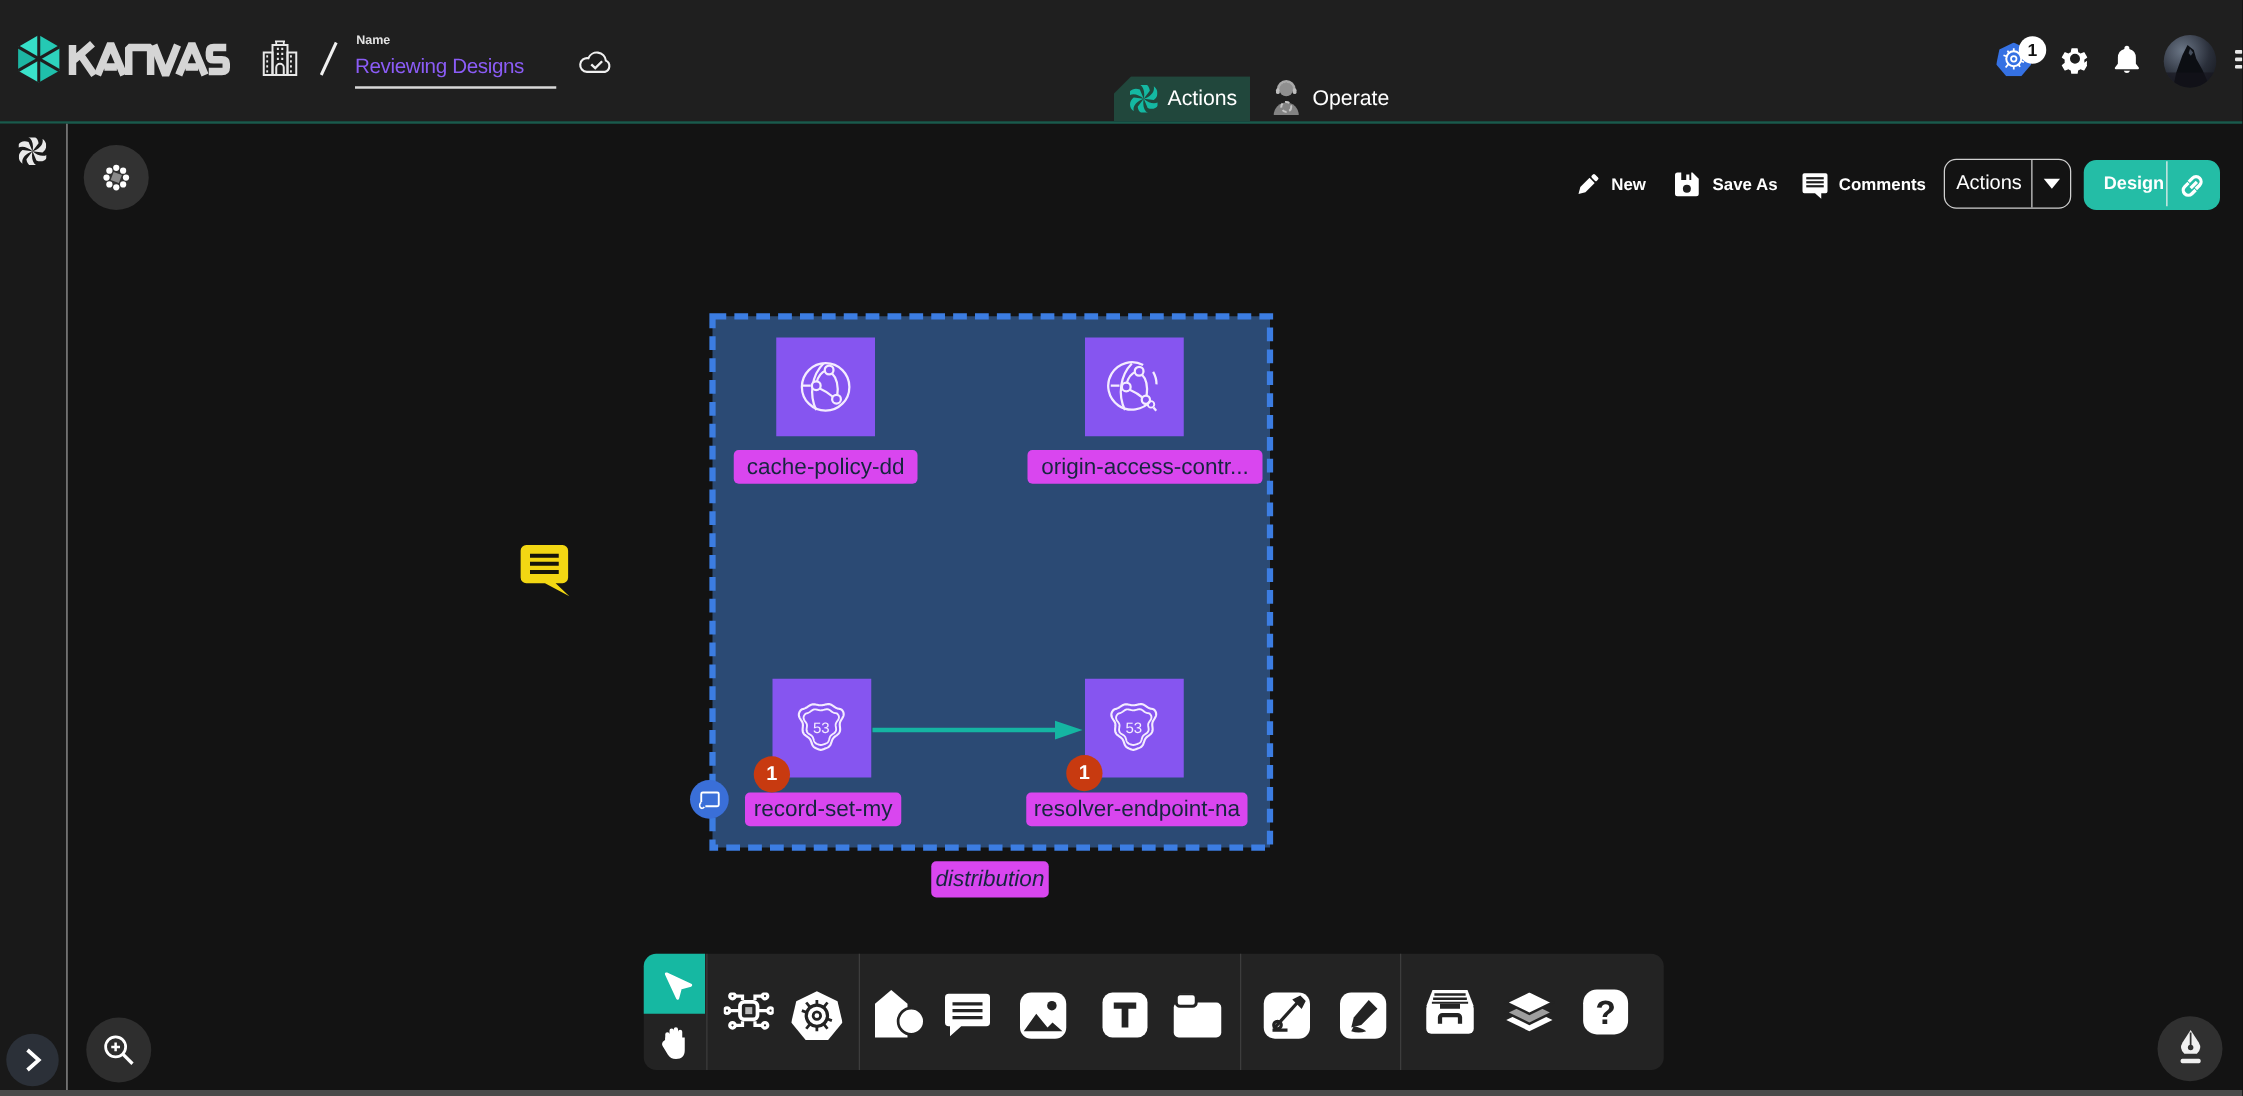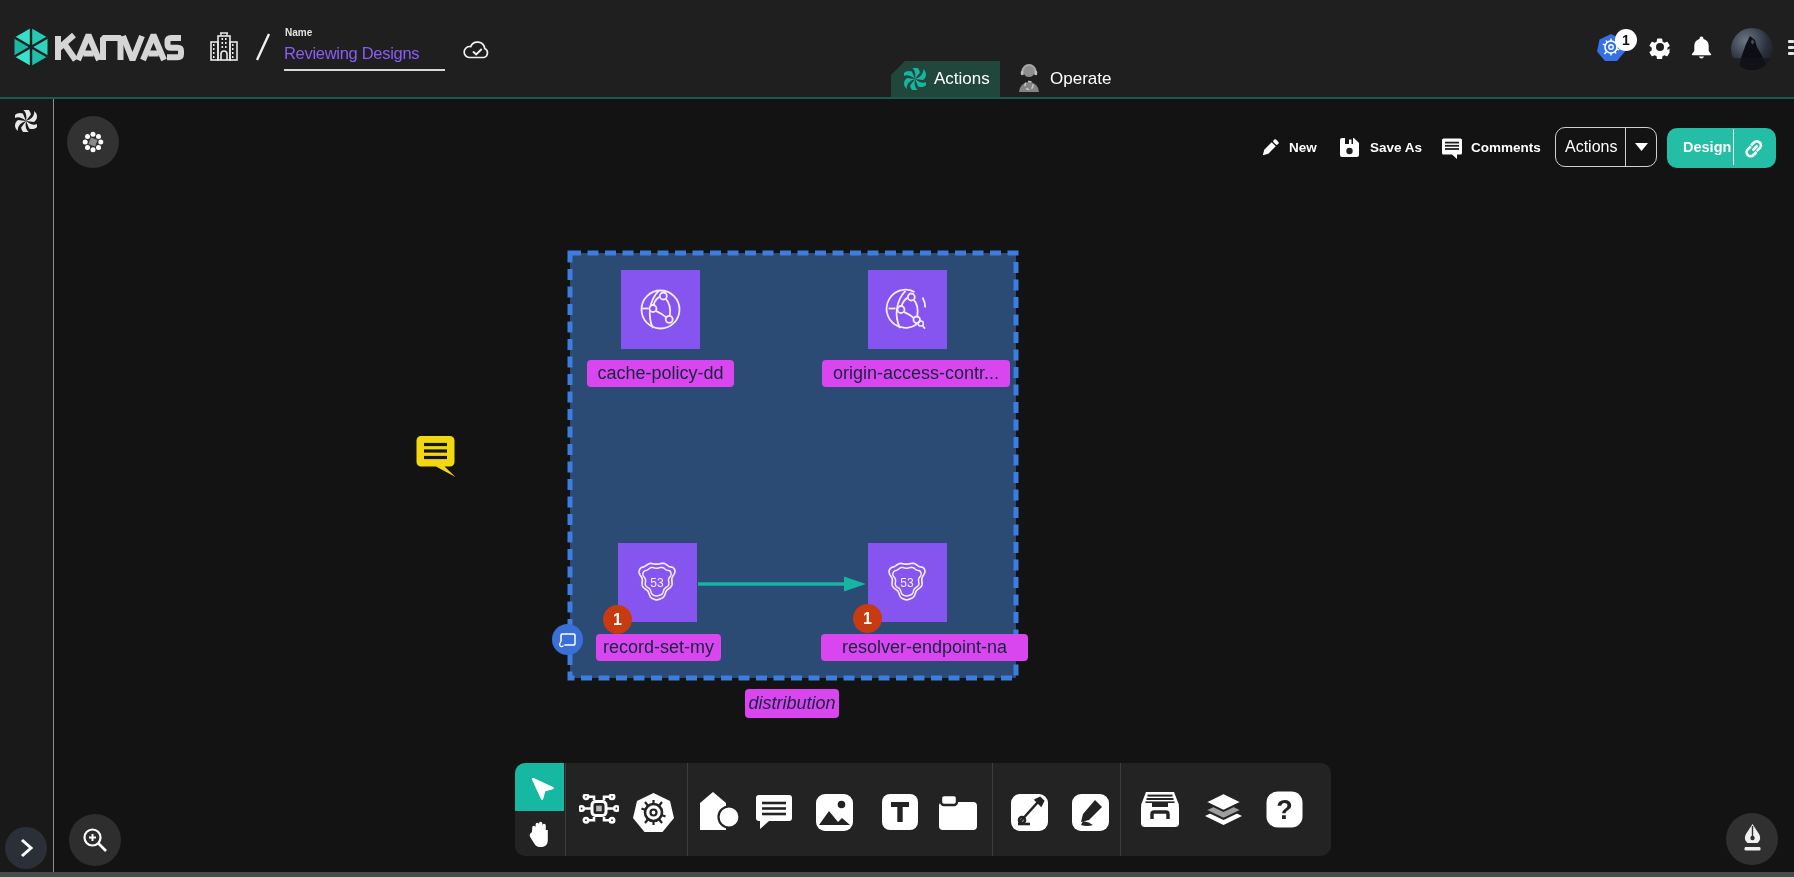--- a/index.html
+++ b/index.html
@@ -302,21 +302,21 @@
 </svg>
 <svg class="abs" style="left:884px; top:561px;" width="46" height="46" viewBox="0 0 46 46" fill="none" stroke="#f4ecff">
   <path stroke-width="1.7" d="M23.00,3.17 L23.50,3.15 L24.01,3.09 L24.55,3.00 L25.12,2.89 L25.71,2.75 L26.33,2.61 L26.95,2.48 L27.58,2.38 L28.21,2.32 L28.82,2.30 L29.40,2.34 L29.96,2.45 L30.48,2.61 L30.98,2.82 L31.45,3.07 L31.89,3.36 L32.33,3.66 L32.79,3.98 L33.27,4.30 L33.75,4.62 L34.24,4.92 L34.73,5.19 L35.20,5.43 L35.66,5.62 L36.09,5.77 L36.50,5.89 L36.88,5.98 L37.24,6.04 L37.58,6.09 L37.90,6.14 L38.21,6.20 L38.53,6.31 L38.86,6.47 L39.19,6.70 L39.53,7.00 L39.85,7.36 L40.15,7.77 L40.41,8.23 L40.63,8.72 L40.80,9.24 L40.90,9.77 L40.94,10.31 L40.91,10.85 L40.81,11.38 L40.65,11.90 L40.45,12.41 L40.21,12.90 L39.95,13.37 L39.68,13.84 L39.39,14.31 L39.10,14.77 L38.81,15.23 L38.55,15.69 L38.31,16.15 L38.12,16.63 L37.97,17.12 L37.87,17.63 L37.82,18.15 L37.81,18.70 L37.83,19.26 L37.89,19.84 L37.96,20.43 L38.03,21.02 L38.08,21.62 L38.11,22.21 L38.11,22.81 L38.05,23.39 L37.93,23.96 L37.74,24.50 L37.48,25.03 L37.15,25.52 L36.76,25.99 L36.32,26.43 L35.84,26.84 L35.34,27.23 L34.84,27.61 L34.34,27.97 L33.87,28.33 L33.43,28.70 L33.03,29.08 L32.68,29.48 L32.36,29.92 L32.07,30.40 L31.82,30.94 L31.59,31.51 L31.37,32.12 L31.17,32.74 L30.95,33.36 L30.72,33.97 L30.46,34.55 L30.17,35.08 L29.84,35.56 L29.48,35.98 L29.10,36.34 L28.69,36.65 L28.28,36.90 L27.86,37.11 L27.43,37.31 L26.99,37.50 L26.54,37.69 L26.09,37.86 L25.66,38.03 L25.24,38.19 L24.86,38.33 L24.50,38.46 L24.17,38.58 L23.89,38.67 L23.64,38.75 L23.43,38.80 L23.26,38.83 L23.13,38.85 L23.00,38.87 L22.87,38.89 L22.72,38.89 L22.53,38.89 L22.29,38.86 L22.02,38.81 L21.71,38.73 L21.36,38.63 L20.98,38.51 L20.58,38.37 L20.15,38.21 L19.72,38.04 L19.28,37.86 L18.85,37.66 L18.43,37.45 L18.03,37.22 L17.64,36.98 L17.27,36.69 L16.90,36.34 L16.56,35.94 L16.24,35.48 L15.95,34.96 L15.69,34.40 L15.46,33.80 L15.23,33.18 L15.02,32.56 L14.80,31.96 L14.56,31.38 L14.29,30.85 L13.99,30.35 L13.65,29.91 L13.28,29.51 L12.87,29.14 L12.43,28.79 L11.95,28.44 L11.45,28.09 L10.94,27.73 L10.43,27.35 L9.94,26.95 L9.49,26.52 L9.09,26.06 L8.75,25.56 L8.49,25.04 L8.29,24.49 L8.16,23.92 L8.09,23.33 L8.08,22.74 L8.11,22.13 L8.16,21.54 L8.22,20.94 L8.28,20.35 L8.33,19.77 L8.35,19.21 L8.33,18.66 L8.27,18.13 L8.16,17.62 L8.00,17.13 L7.79,16.65 L7.54,16.19 L7.26,15.72 L6.96,15.27 L6.65,14.81 L6.35,14.34 L6.06,13.87 L5.80,13.39 L5.58,12.91 L5.38,12.42 L5.22,11.91 L5.12,11.39 L5.08,10.85 L5.11,10.31 L5.20,9.77 L5.35,9.25 L5.56,8.74 L5.81,8.26 L6.09,7.82 L6.40,7.43 L6.71,7.09 L7.03,6.81 L7.34,6.60 L7.63,6.45 L7.91,6.34 L8.19,6.26 L8.47,6.19 L8.78,6.10 L9.12,5.99 L9.49,5.86 L9.89,5.69 L10.32,5.48 L10.77,5.24 L11.24,4.97 L11.72,4.68 L12.21,4.36 L12.70,4.05 L13.17,3.74 L13.63,3.45 L14.07,3.19 L14.52,2.95 L15.00,2.75 L15.51,2.60 L16.06,2.50 L16.63,2.46 L17.23,2.47 L17.85,2.53 L18.48,2.62 L19.11,2.74 L19.73,2.86 L20.34,2.98 L20.92,3.08 L21.47,3.15 L22.00,3.19 L22.51,3.18 Z"></path>
   <path stroke-width="1.5" d="M23.00,7.24 L23.38,7.22 L23.78,7.17 L24.20,7.09 L24.65,6.97 L25.12,6.84 L25.60,6.71 L26.10,6.58 L26.60,6.48 L27.10,6.40 L27.58,6.37 L28.04,6.40 L28.48,6.47 L28.89,6.60 L29.28,6.77 L29.64,6.98 L29.98,7.22 L30.32,7.47 L30.68,7.75 L31.04,8.02 L31.42,8.30 L31.80,8.55 L32.18,8.79 L32.55,8.99 L32.90,9.15 L33.24,9.28 L33.55,9.37 L33.85,9.44 L34.12,9.48 L34.38,9.51 L34.63,9.53 L34.87,9.57 L35.13,9.63 L35.40,9.74 L35.67,9.91 L35.96,10.14 L36.23,10.41 L36.48,10.74 L36.71,11.09 L36.90,11.48 L37.04,11.89 L37.13,12.31 L37.16,12.74 L37.13,13.16 L37.05,13.58 L36.92,13.99 L36.74,14.38 L36.53,14.76 L36.31,15.14 L36.08,15.50 L35.83,15.86 L35.57,16.22 L35.33,16.58 L35.10,16.93 L34.91,17.29 L34.74,17.66 L34.63,18.04 L34.55,18.44 L34.52,18.85 L34.52,19.28 L34.56,19.73 L34.63,20.19 L34.70,20.66 L34.78,21.13 L34.85,21.61 L34.90,22.08 L34.91,22.55 L34.88,23.01 L34.79,23.46 L34.65,23.89 L34.44,24.30 L34.17,24.69 L33.85,25.05 L33.49,25.38 L33.09,25.70 L32.67,25.99 L32.25,26.27 L31.84,26.55 L31.45,26.82 L31.10,27.09 L30.78,27.38 L30.50,27.69 L30.25,28.03 L30.03,28.42 L29.85,28.84 L29.68,29.30 L29.54,29.79 L29.39,30.30 L29.24,30.81 L29.08,31.31 L28.89,31.78 L28.68,32.21 L28.43,32.59 L28.15,32.92 L27.85,33.21 L27.53,33.44 L27.20,33.63 L26.86,33.79 L26.51,33.93 L26.15,34.07 L25.79,34.20 L25.42,34.32 L25.07,34.44 L24.73,34.55 L24.42,34.65 L24.13,34.74 L23.87,34.82 L23.64,34.88 L23.45,34.93 L23.30,34.96 L23.18,34.98 L23.08,34.99 L23.00,35.00 L22.91,35.02 L22.81,35.03 L22.67,35.04 L22.49,35.03 L22.27,35.00 L22.03,34.95 L21.75,34.88 L21.44,34.80 L21.11,34.71 L20.77,34.60 L20.41,34.48 L20.05,34.35 L19.70,34.21 L19.36,34.05 L19.04,33.89 L18.73,33.70 L18.44,33.48 L18.15,33.21 L17.88,32.88 L17.64,32.51 L17.43,32.10 L17.24,31.64 L17.07,31.15 L16.92,30.65 L16.77,30.14 L16.61,29.65 L16.44,29.19 L16.25,28.76 L16.02,28.37 L15.76,28.02 L15.46,27.72 L15.14,27.44 L14.78,27.17 L14.39,26.91 L13.97,26.65 L13.55,26.38 L13.13,26.10 L12.72,25.79 L12.35,25.46 L12.02,25.11 L11.74,24.73 L11.53,24.32 L11.38,23.88 L11.28,23.43 L11.25,22.97 L11.25,22.49 L11.30,22.01 L11.36,21.53 L11.43,21.06 L11.51,20.59 L11.56,20.13 L11.60,19.68 L11.60,19.25 L11.56,18.83 L11.47,18.43 L11.35,18.05 L11.18,17.68 L10.97,17.32 L10.73,16.96 L10.47,16.61 L10.21,16.25 L9.95,15.89 L9.70,15.52 L9.48,15.15 L9.28,14.78 L9.11,14.39 L8.97,13.99 L8.88,13.58 L8.85,13.16 L8.88,12.74 L8.96,12.31 L9.10,11.90 L9.28,11.50 L9.49,11.12 L9.73,10.78 L9.99,10.47 L10.26,10.22 L10.52,10.01 L10.78,9.85 L11.01,9.75 L11.23,9.69 L11.44,9.64 L11.66,9.59 L11.90,9.53 L12.16,9.45 L12.44,9.34 L12.75,9.20 L13.08,9.03 L13.43,8.83 L13.79,8.59 L14.17,8.34 L14.55,8.07 L14.92,7.80 L15.29,7.54 L15.64,7.29 L15.98,7.07 L16.33,6.87 L16.71,6.71 L17.11,6.59 L17.53,6.52 L17.99,6.50 L18.46,6.52 L18.95,6.59 L19.45,6.69 L19.95,6.80 L20.45,6.93 L20.92,7.05 L21.38,7.15 L21.81,7.22 L22.23,7.25 L22.62,7.25 Z"></path>
   <text x="23" y="25.5" font-size="12" fill="#f4ecff" stroke="none" text-anchor="middle" font-family="Liberation Sans">53</text>
 </svg>
 
 <div class="nlabel" style="left:587px; top:360px; width:147px;">cache-policy-dd</div>
 <div class="nlabel" style="left:822px; top:360px; width:188px;">origin-access-contr...</div>
 <div class="nlabel" style="left:596px; top:634px; width:125px;">record-set-my</div>
-<div class="nlabel" style="left:821px; top:634px; width:207px;">resolver-endpoint-na</div>
+<div class="nlabel" style="left:821px; top:634px; width:177px;">resolver-endpoint-na</div>
 <div class="nlabel" style="left:745px; top:689px; width:94px; height:29px; line-height:29px;font-style:italic;">distribution</div>
 
 <div class="badge" style="left:603px; top:605px;">1</div>
 <div class="badge" style="left:853px; top:604px;">1</div>
 
 <div class="circbtn" style="left:552px; top:624px; width:31px; height:31px; background:#3a6fd8;"></div>
 <svg class="abs" style="left:559px; top:632px;" width="18" height="16" viewBox="0 0 18 16" fill="none" stroke="#fff" stroke-width="1.5">
   <rect x="2" y="2" width="14" height="11" rx="1.2"></rect>
   <rect x="0.8" y="9.5" width="4.5" height="5.5" rx="2" fill="#3a6fd8" stroke="none"></rect>
   <path d="M2,10 a2,2.4 0 1 0 2.4,3.5" stroke-width="1.3"></path>

